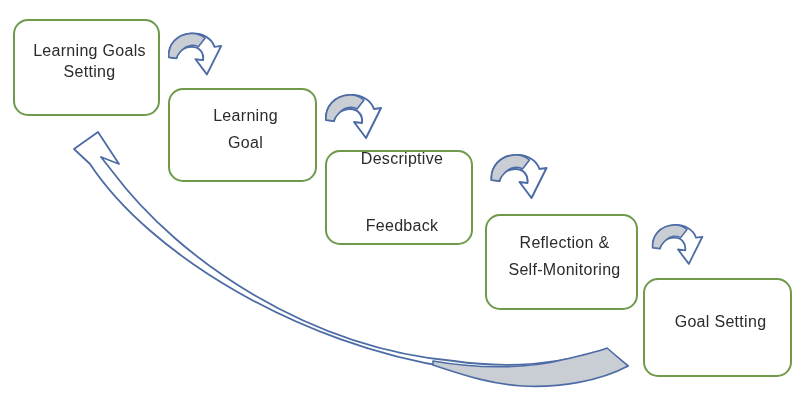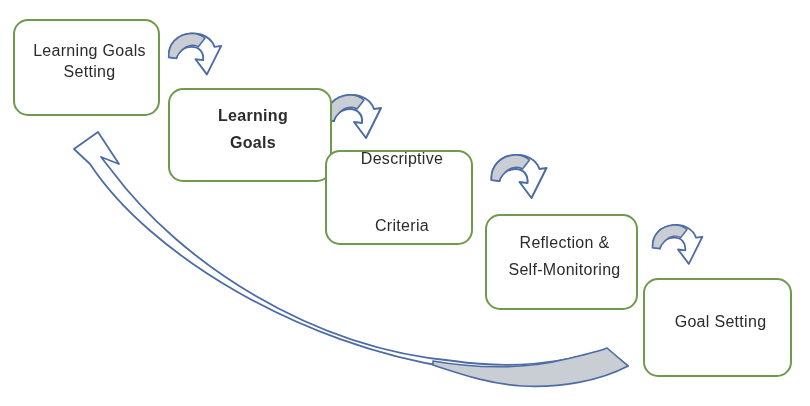--- a/index.html
+++ b/index.html
@@ -29,21 +29,21 @@
     align-items:center;justify-content:center;
     text-align:center;
     padding:0 0 12px 6px;
     color:var(--text);
     font-size:16px;
     letter-spacing:.3px;
   }
   .box .line{display:block;line-height:27px;white-space:nowrap;}
   #box-1 .line{line-height:20.5px;}
   #box-1{left:13px;  top:19px;  width:147px; height:97px;}
-  #box-2{left:168px; top:88px;  width:164px; height:94px;font-weight:bold;}
+  #box-2{left:168px; top:88px;  width:149px; height:94px;}
   #box-3{left:325px; top:150px; width:148px; height:95px;gap:40px;}
   #box-4{left:485px; top:214px; width:153px; height:96px;}
   #box-5{left:643px; top:278px; width:149px; height:99px;}
 
   
   svg.layer{position:absolute;left:0;top:0;pointer-events:none;}
   svg.step-arrow{position:absolute;pointer-events:none;}
   #arrow-1{left:166px;top:30px;}
   #arrow-2{left:322px;top:92px;}
   #arrow-3{left:487px;top:152px;}
@@ -85,26 +85,26 @@
       <use href="#curved-arrow"></use>
     </svg>
 
   <div class="box" id="box-1">
     <span class="line">Learning Goals</span>
     <span class="line">Setting</span>
   </div>
 
   <div class="box" id="box-2">
     <span class="line">Learning</span>
-    <span class="line">Goals</span>
+    <span class="line">Goal</span>
   </div>
 
   <div class="box" id="box-3">
     <span class="line">Descriptive</span>
-    <span class="line">Criteria</span>
+    <span class="line">Feedback</span>
   </div>
 
   <div class="box" id="box-5">
     <span class="line">Goal Setting</span>
   </div>
 
   <div class="box" id="box-4">
     <span class="line">Reflection &amp;</span>
     <span class="line">Self-Monitoring</span>
   </div>

